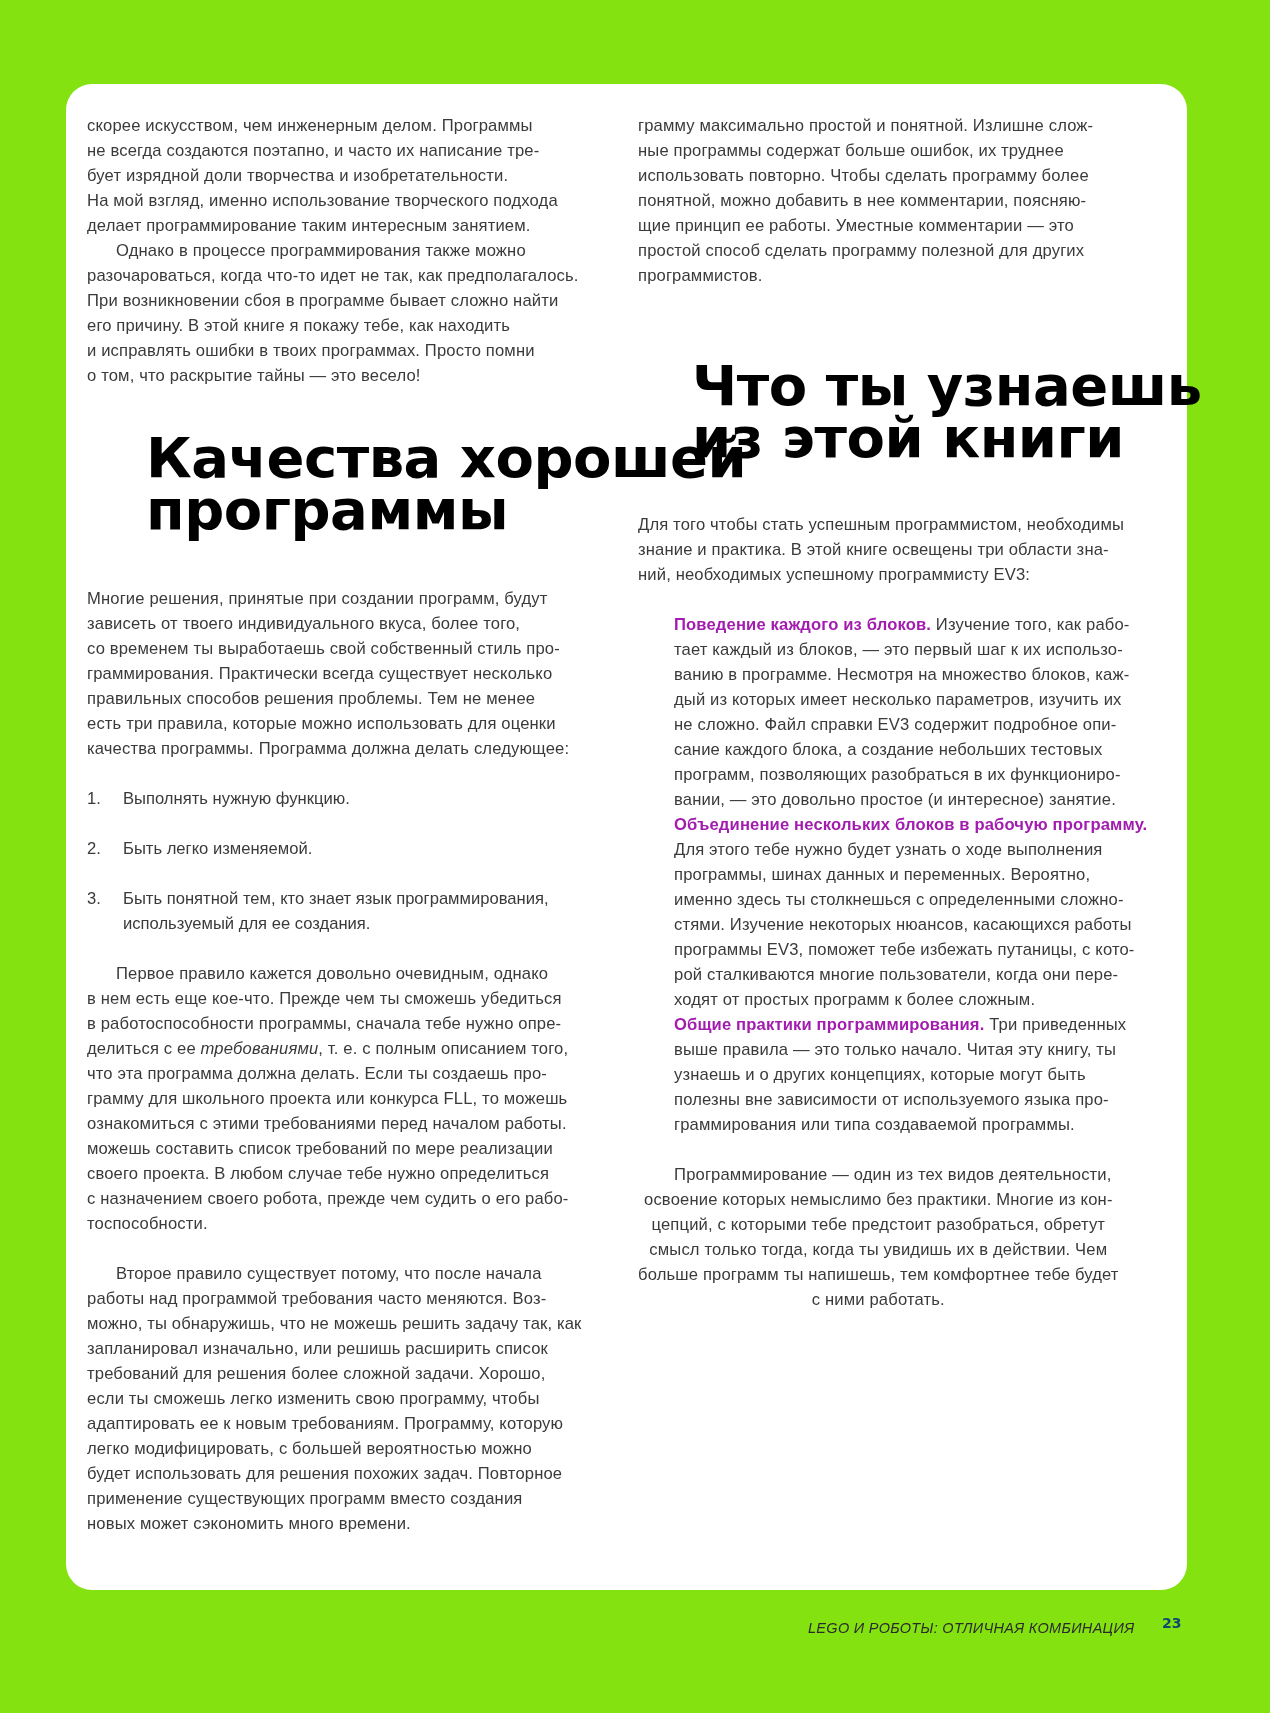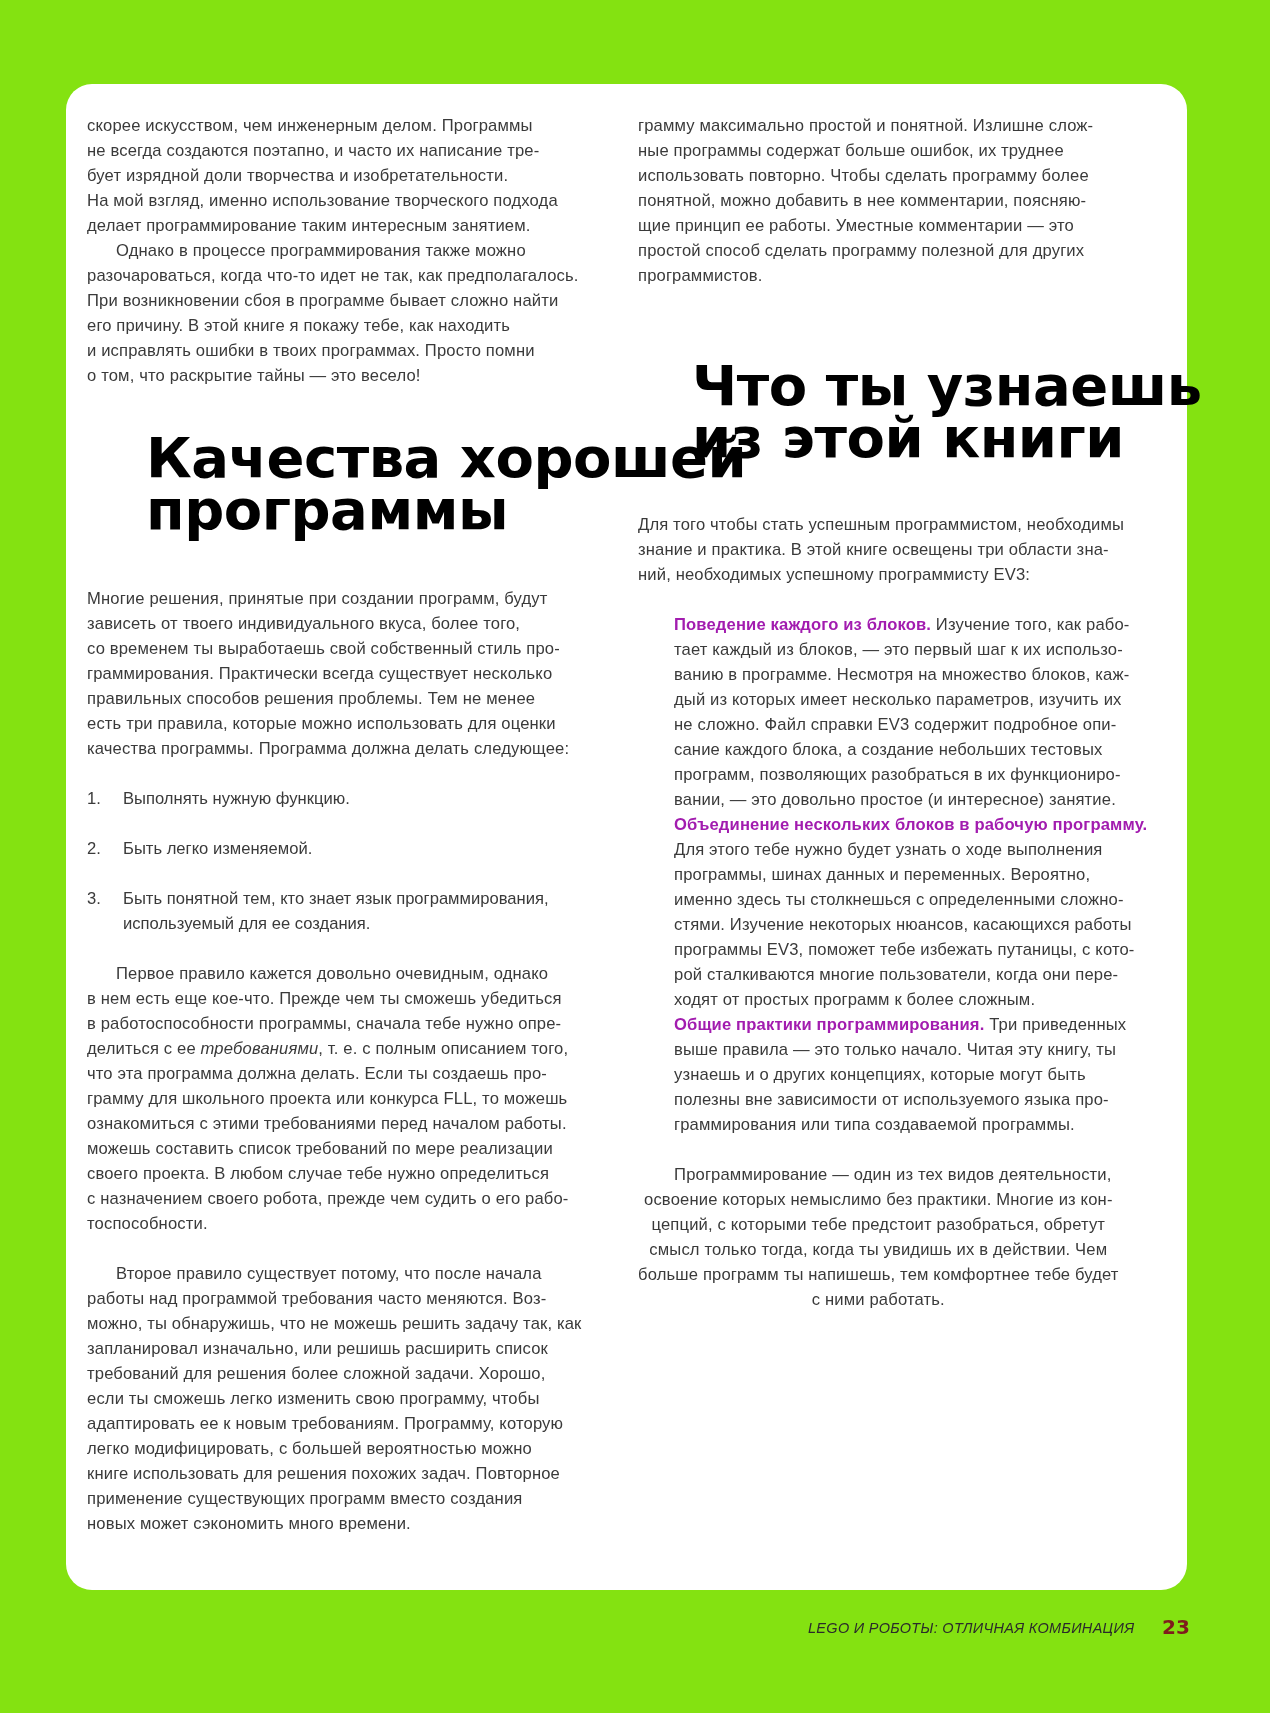--- a/index.html
+++ b/index.html
@@ -76,23 +76,23 @@
       font-size: 14.5px;
       font-style: italic;
       letter-spacing: 0.3px;
       color: #2b2b2b;
       white-space: nowrap;
     }
     .page-number {
       position: absolute;
       left: 1162px;
       top: 1615px;
-      font-size: 20px;
+      font-size: 14px;
       font-weight: bold;
-      color: #7f1d1d;
+      color: #0c4a6e;
       font-family: "DejaVu Sans", sans-serif;
     }
   </style>
 </head>
 <body>
 
 <div class="panel"></div>
 
 <div class="block" style="left:87px; top:113px;">
   <span class="line">скорее искусством, чем инженерным делом. Программы</span>
@@ -156,21 +156,21 @@
 
 <div class="block" style="left:87px; top:1261px;">
   <span class="line indent">Второе правило существует потому, что после начала</span>
   <span class="line">работы над программой требования часто меняются. Воз-</span>
   <span class="line">можно, ты обнаружишь, что не можешь решить задачу так, как</span>
   <span class="line">запланировал изначально, или решишь расширить список</span>
   <span class="line">требований для решения более сложной задачи. Хорошо,</span>
   <span class="line">если ты сможешь легко изменить свою программу, чтобы</span>
   <span class="line">адаптировать ее к новым требованиям. Программу, которую</span>
   <span class="line">легко модифицировать, с большей вероятностью можно</span>
-  <span class="line">книге использовать для решения похожих задач. Повторное</span>
+  <span class="line">будет использовать для решения похожих задач. Повторное</span>
   <span class="line">применение существующих программ вместо создания</span>
   <span class="line">новых может сэкономить много времени.</span>
 </div>
 
 <div class="block" style="left:638px; top:113px;">
   <span class="line">грамму максимально простой и понятной. Излишне слож-</span>
   <span class="line">ные программы содержат больше ошибок, их труднее</span>
   <span class="line">использовать повторно. Чтобы сделать программу более</span>
   <span class="line">понятной, можно добавить в нее комментарии, поясняю-</span>
   <span class="line">щие принцип ее работы. Уместные комментарии — это</span>

